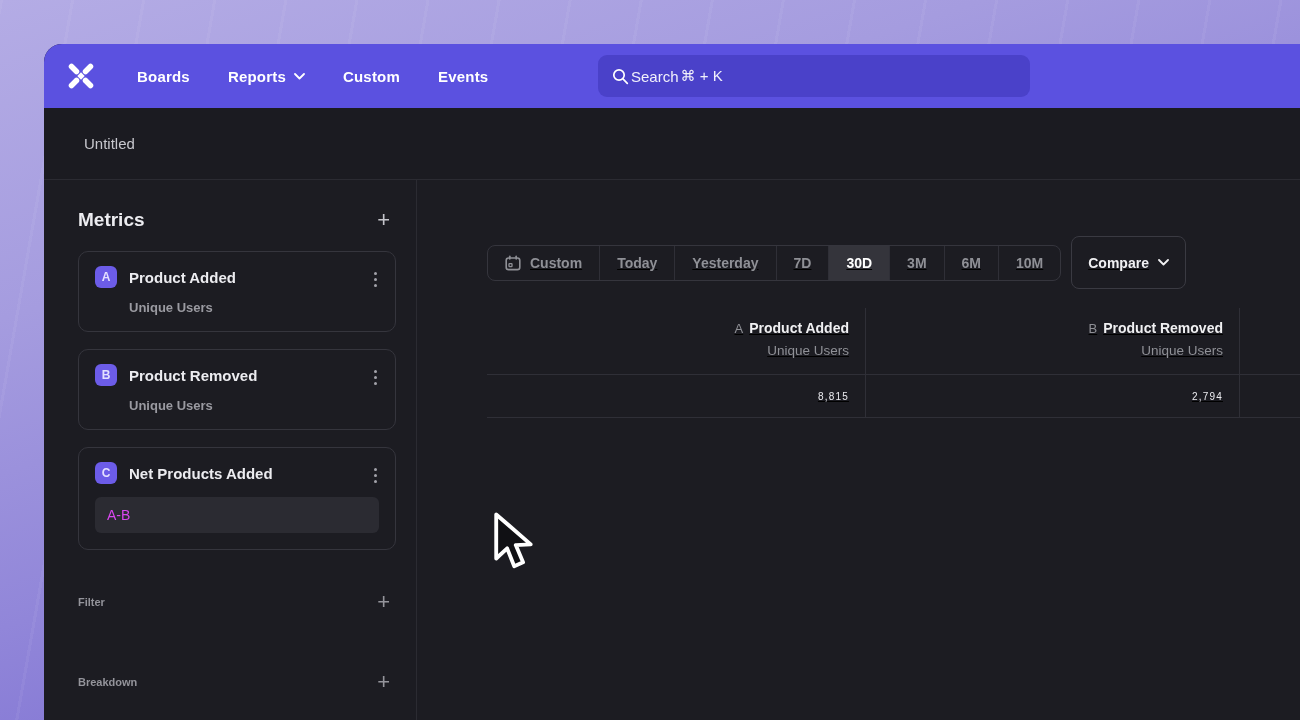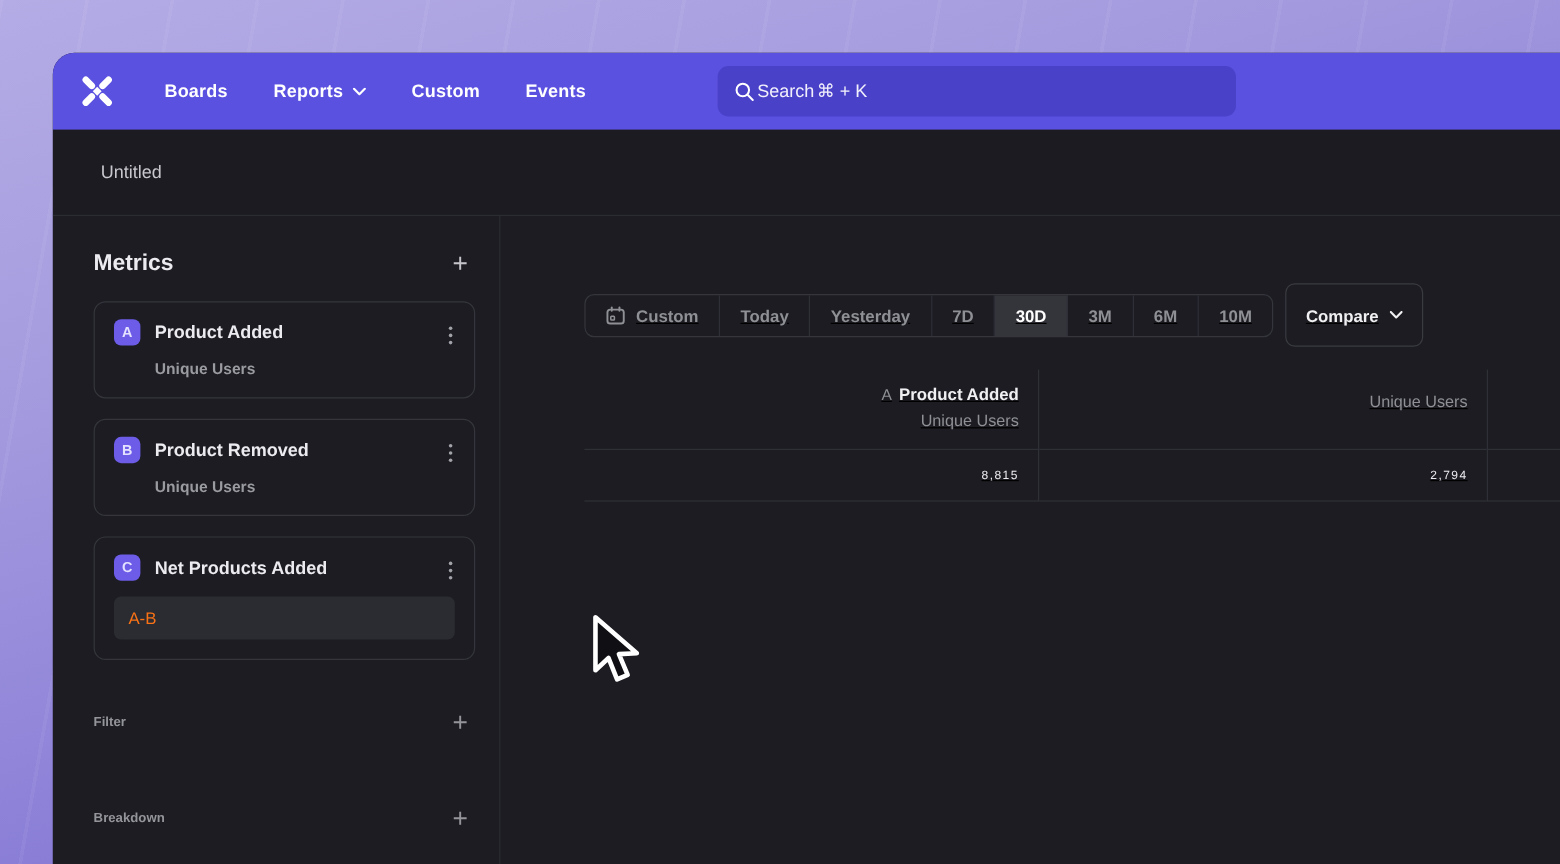--- a/index.html
+++ b/index.html
@@ -49,21 +49,21 @@
   .metric-card { position:relative; border:1px solid #35353d; border-radius:10px;
     padding:14px 16px 16px 16px; margin-bottom:17px; cursor:pointer; }
   .metric-row { display:flex; align-items:center; gap:12px; }
   .metric-badge { width:22px; height:22px; flex:0 0 22px; border-radius:6px; background:#6c5ce8;
     color:#e4e0ff; font-size:12px; font-weight:700; display:flex; align-items:center; justify-content:center; }
   .metric-name { color:#ececf0; font-size:15px; font-weight:700; }
   .kebab { position:absolute; right:16px; top:18px; display:flex; flex-direction:column; gap:3px; cursor:pointer; padding:2px; }
   .kebab i { width:3px; height:3px; border-radius:50%; background:#a2a2aa; }
   .metric-sub { margin:12px 0 0 34px; color:#9a9aa1; font-size:13px; font-weight:700; }
   .formula-input { margin-top:13px; height:36px; background:#2b2b32; border-radius:6px;
-    display:flex; align-items:center; padding:0 12px; color:#f97316; font-size:14px; cursor:text; }
+    display:flex; align-items:center; padding:0 12px; color:#d946ef; font-size:14px; cursor:text; }
   .side-row { display:flex; justify-content:space-between; align-items:center; height:36px; }
   .side-row.filter { margin-top:34px; }
   .side-row.breakdown { margin-top:44px; }
   .side-row-label { color:#94949b; font-size:11px; font-weight:700; }
   .side-row .plus-btn { color:#94949b; }
 
   
   .main { flex:1; padding:56px 0 0 70px; position:relative; min-width:0;text-decoration:underline; }
   .controls { display:flex; align-items:center; margin-bottom:19px; }
   .segmented { display:flex; height:36px; border:1px solid #35353d; border-radius:8px; overflow:hidden; }
@@ -230,20 +230,23 @@
             <div class="tcol-header">
               <div class="tcol-name">
                 <span class="tcol-badge">A</span><span>Product Added</span>
               </div>
               <div class="tcol-sub">Unique Users</div>
             </div>
             <div class="tcol-value">8,815</div>
           </div>
           <div class="tcol second">
             <div class="tcol-header">
+              <div class="tcol-name">
+                <span class="tcol-badge">B</span><span>Product Removed</span>
+              </div>
               <div class="tcol-sub">Unique Users</div>
             </div>
             <div class="tcol-value">2,794</div>
           </div>
           <div class="tcol rest">
             <div class="tcol-header"></div>
             <div class="tcol-value"></div>
           </div>
         </div>
 

